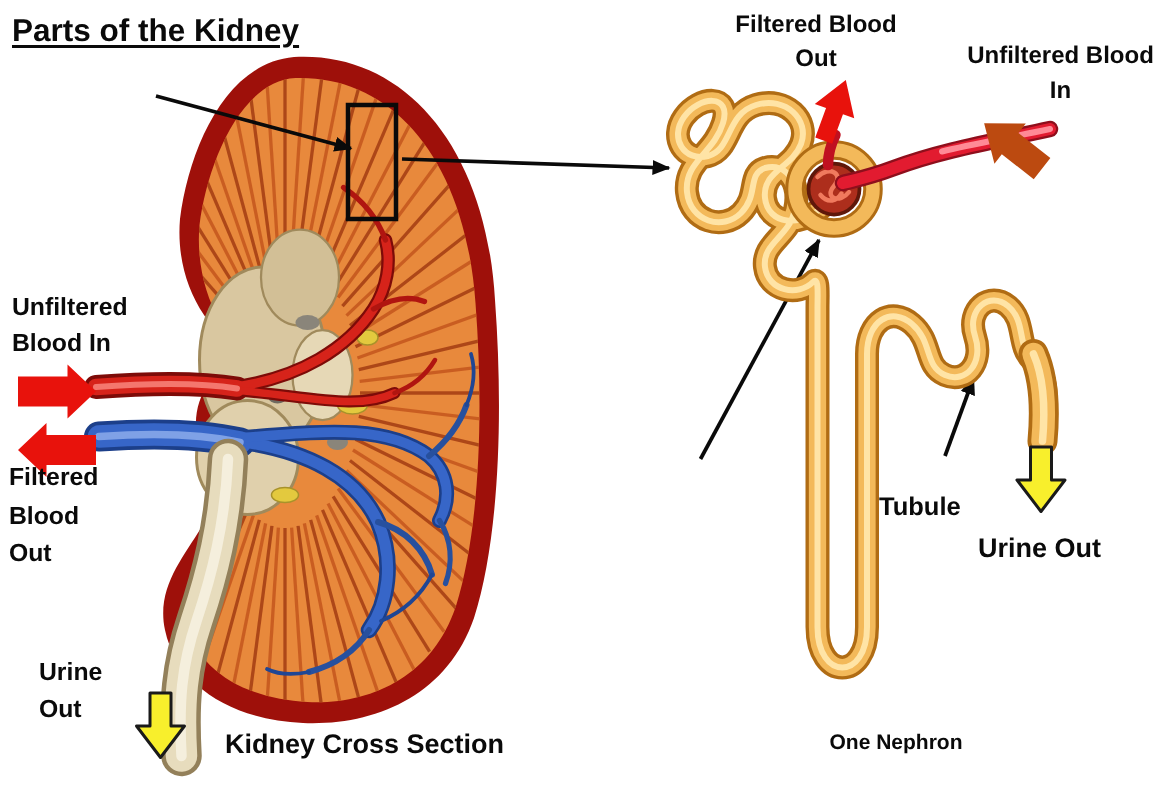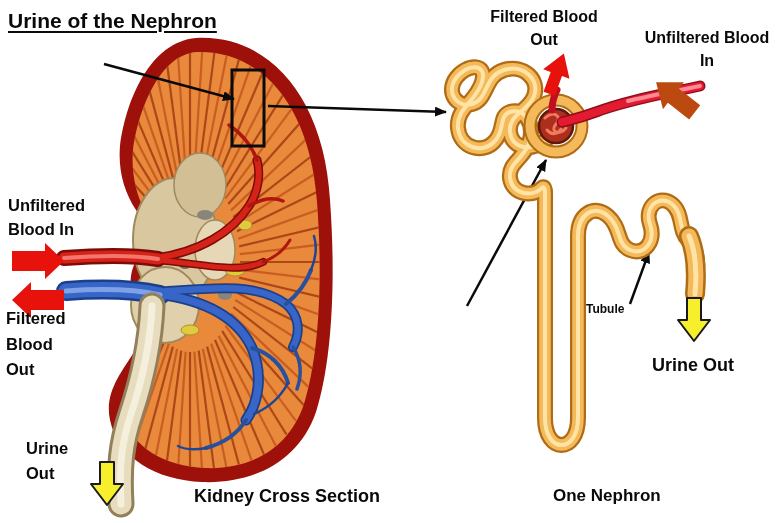--- a/index.html
+++ b/index.html
@@ -7,27 +7,27 @@
     position:relative;width:776px;height:523px;background:#ffffff;overflow:hidden;
     font-family:"Liberation Sans",sans-serif;color:#0a0a0a;
   }
   .art{position:absolute;left:0;top:0;}
   .lbl{position:absolute;font-weight:bold;color:#0a0a0a;line-height:1.45;}
   .title{left:8px;top:6px;font-size:21px;text-decoration:underline;text-decoration-thickness:2px;text-underline-offset:3px;}
   .nephron-lbl{left:30px;top:50px;font-size:17px;}
   .unf-left{left:8px;top:194px;width:108px;font-size:16.5px;}
   .fil-left{left:6px;top:306px;width:74px;font-size:16.5px;line-height:1.55;}
   .urine-left{left:26px;top:436px;width:60px;font-size:16.5px;line-height:1.5;}
-  .kidney-cap{left:150px;top:483px;font-size:18px;white-space:nowrap;margin-left:44px;}
+  .kidney-cap{left:150px;top:483px;font-size:18px;white-space:nowrap;}
   .fil-top{left:488px;top:5px;width:112px;font-size:16px;text-align:center;}
   .unf-right{left:642px;top:26px;width:130px;font-size:16px;text-align:center;}
   .glom-lbl{left:398px;top:310px;font-size:17px;white-space:nowrap;}
-  .tubule-lbl{left:586px;top:301px;font-size:12px;white-space:nowrap;}
+  .tubule-lbl{left:586px;top:326px;font-size:17px;white-space:nowrap;}
   .urine-right{left:652px;top:352px;font-size:18px;white-space:nowrap;}
-  .one-nephron-cap{left:553px;top:484px;font-size:17px;white-space:nowrap;}
+  .one-nephron-cap{left:553px;top:484px;font-size:14px;white-space:nowrap;}
 </style>
 </head>
 <body>
 
 <div class="canvas">
 
   <svg class="art" width="776" height="523" viewBox="0 0 776 523">
     <defs>
       <marker id="ah" markerUnits="userSpaceOnUse" markerWidth="13" markerHeight="11" refX="11" refY="5" orient="auto">
         <path d="M0,0 L12,5 L0,10 Z" fill="#0a0a0a"></path>
@@ -210,21 +210,21 @@
       </g>
 
       <g transform="rotate(38 675 97)">
         <polygon points="700,88 673,88 673,80 651,97 673,114 673,106 700,106" fill="#bc4a10"></polygon>
       </g>
 
       <polygon points="687,298 701,298 701,320 710,320 694,341 678,320 687,320" fill="#f8ef2c" stroke="#1a1a1a" stroke-width="2" stroke-linejoin="round"></polygon>
     </g>
   </svg>
 
-  <div class="lbl title">Urine of the Nephron</div>
+  <div class="lbl title">Parts of the Kidney</div>
   <div class="lbl unf-left">Unfiltered Blood In</div>
   <div class="lbl fil-left">Filtered Blood Out</div>
   <div class="lbl urine-left">Urine Out</div>
   <div class="lbl kidney-cap">Kidney Cross Section</div>
 
   <div class="lbl fil-top">Filtered Blood Out</div>
   <div class="lbl unf-right">Unfiltered Blood In</div>
   <div class="lbl tubule-lbl">Tubule</div>
   <div class="lbl urine-right">Urine Out</div>
   <div class="lbl one-nephron-cap">One Nephron</div>

